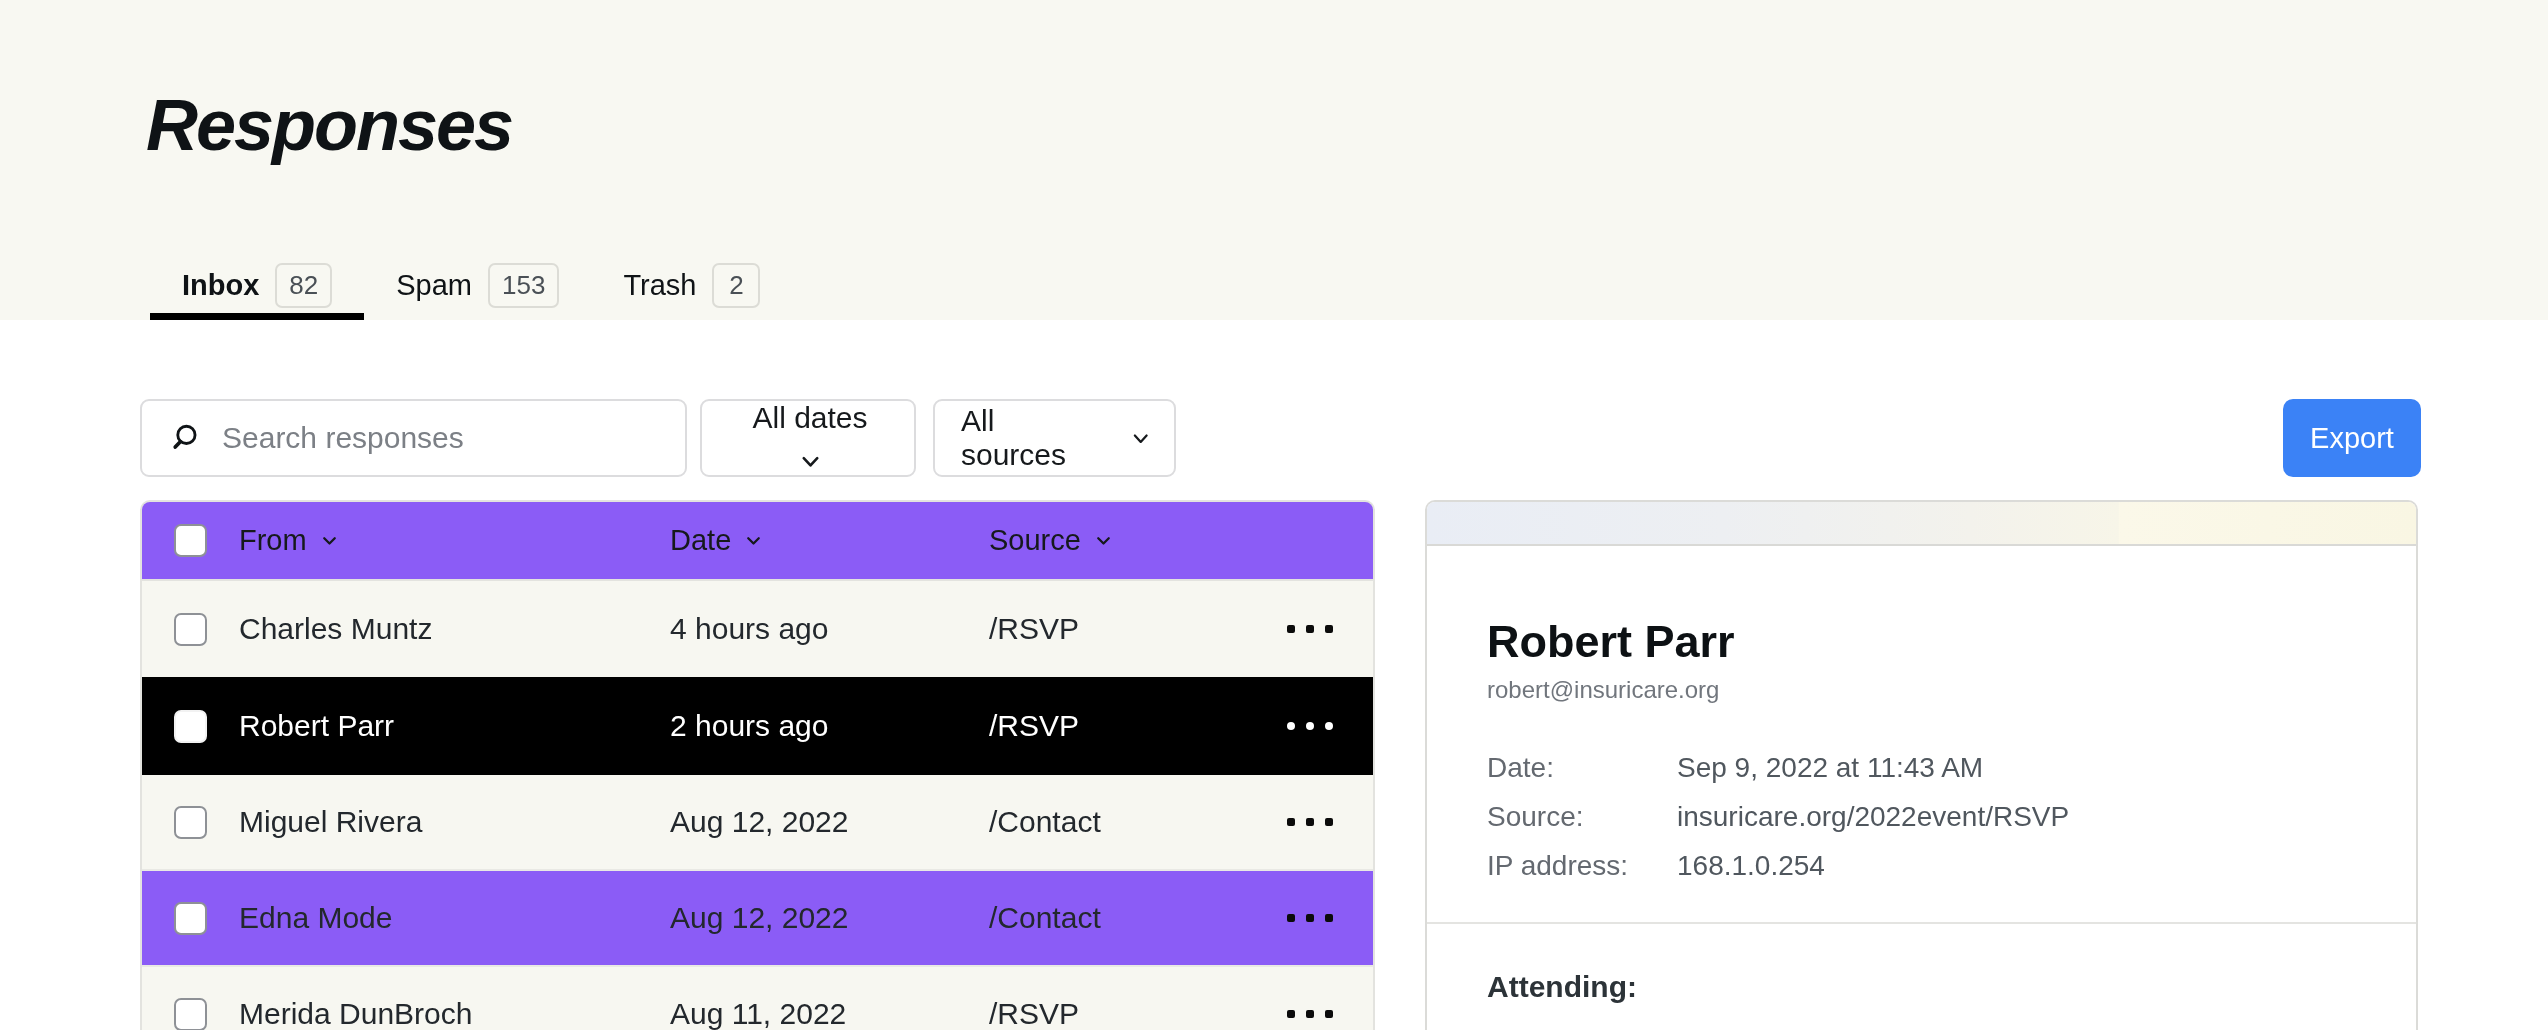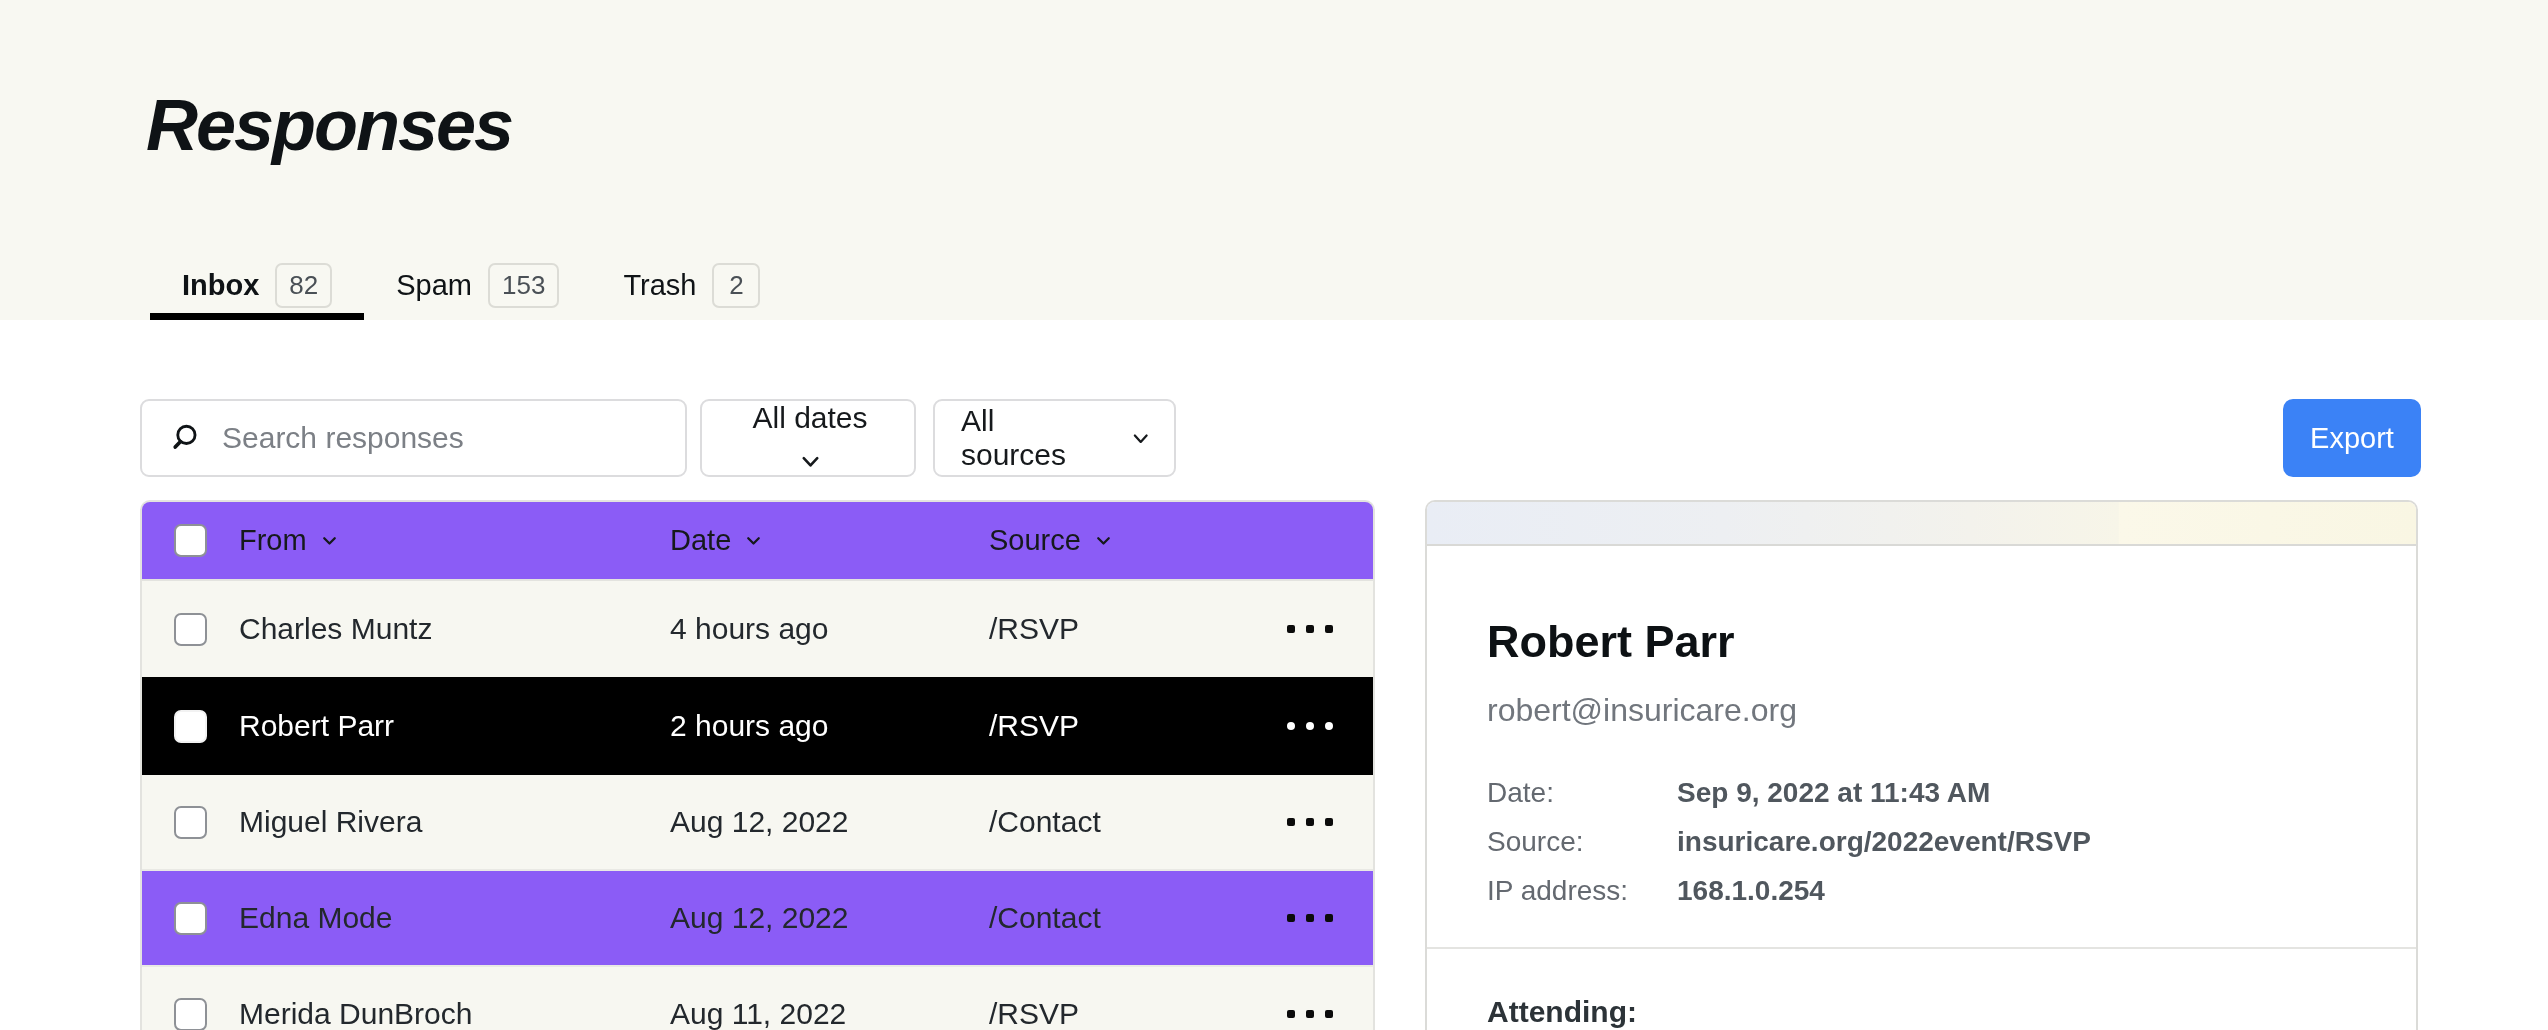--- a/index.html
+++ b/index.html
@@ -97,25 +97,25 @@
     background:#fff; border:2px solid #dbdbd8; border-bottom:none;
     border-radius:10px 10px 0 0; overflow:hidden;
   }
   .panel-band {
     height:44px; border-bottom:2px solid #d9d9d6;
     background:linear-gradient(90deg,#e9edf5 0%,#edeff2 30%,#f3f2ec 55%,
       #f7f5e8 69.9%,#fbf8e9 70%,#f9f6e3 100%);
   }
   .panel-body { padding:0 60px; }
   .panel-name { margin-top:70px; font-size:45px; font-weight:700; color:#0d1114; }
-  .panel-email { margin-top:24px; font-size:32px; color:#71767d; }
+  .panel-email { margin-top:8px; font-size:24px; color:#71767d; }
   .meta { margin-top:48px; }
   .meta-row { display:flex; align-items:baseline; margin-bottom:17px; font-size:28px; }
   .meta-label { width:190px; flex:0 0 190px; color:#646970; }
-  .meta-value { font-weight:700; color:#50575e; }
+  .meta-value { font-weight:400; color:#50575e; }
   .panel-divider { margin:40px -60px 0; border-top:2px solid #e4e4e1; }
   .panel-section-heading { margin-top:46px; font-size:30px; font-weight:700; color:#2c3338; }
 </style>
 </head>
 <body>
 
 <div class="app">
 
   <div class="header-band">
     <h1 class="page-title">Responses</h1>

